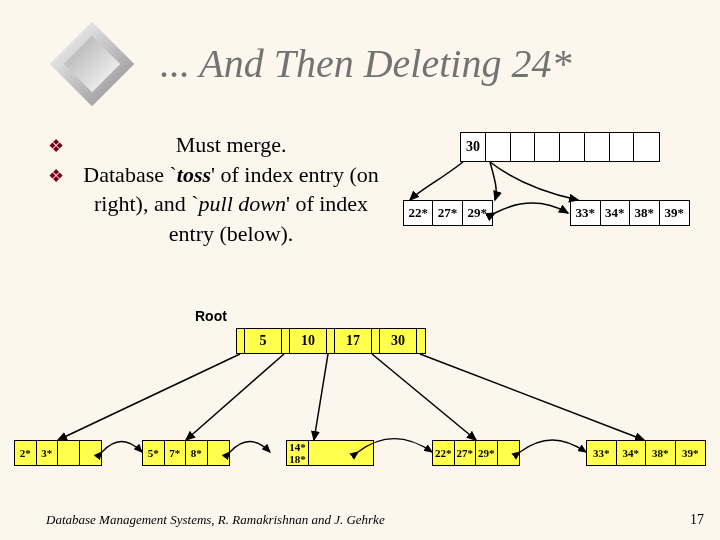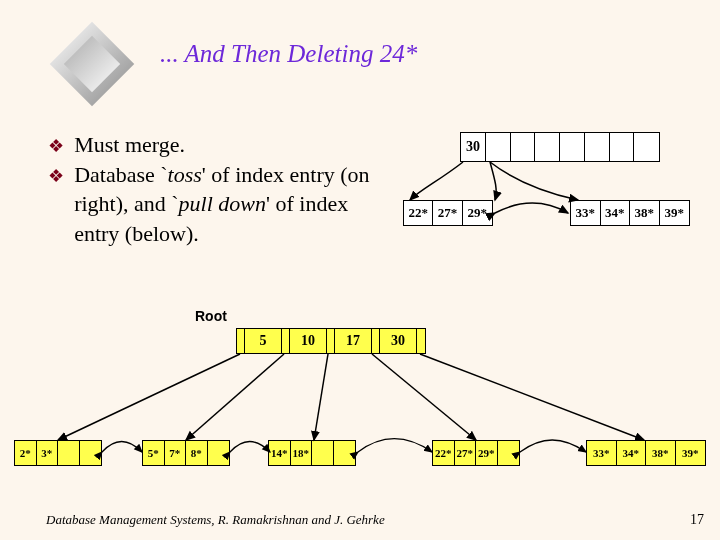--- a/index.html
+++ b/index.html
@@ -7,43 +7,43 @@
   body {
     background: #fdf6ed;
     font-family: "Times New Roman", serif;
     position: relative;
     overflow: hidden;
   }
   .title {
     position: absolute;
     top: 40px;
     left: 160px;
-    font-size: 25px;
+    font-size: 40px;
     font-style: italic;
-    color: #6d28d9;
+    color: #737373;
   }
   .diamond {
     position: absolute;
     top: 20px;
     left: 48px;
     width: 88px;
     height: 88px;
   }
   .bullets {
     position: absolute;
     top: 130px;
     left: 48px;
     width: 340px;
     font-size: 22px;
     line-height: 1.35;
   }
   .bullets .row { display: flex; align-items: flex-start; }
   .bullets .marker { color: #7a0019; margin-right: 10px; font-size: 18px; margin-top: 4px; }
-  .bullets .text { flex: 1; }
-  .toss { font-style: italic; }
+  .bullets .text { flex: 1; text-align: center; }
+  .toss { font-style: italic; font-weight: bold; }
   .pulldown { font-style: italic; }
 
   
   .node {
     position: absolute;
     display: flex;
     background: #fff;
     border: 1.5px solid #000;
     justify-content: space-between;
   }
@@ -79,21 +79,21 @@
   .root-node { top: 328px; left: 236px; width: 190px; height: 26px; }
   .root-node .cell { height: 100%; font-size: 14px; }
   .root-node .cell.ptr { width: 8px; }
   .root-node .cell.key { width: 36px; }
 
   .leaf { bottom: 74px; height: 26px; }
   .leaf .cell { width: 22px; height: 100%; font-size: 11px; font-weight: bold; }
 
   .leaf1 { left: 14px;  width: 88px; }
   .leaf2 { left: 142px; width: 88px; }
-  .leaf3 { left: 268px; width: 88px; }
+  .leaf3 { left: 286px; width: 88px; flex-direction: column; }
   .leaf4 { left: 432px; width: 88px; }
   .leaf5 { left: 586px; width: 120px; }
   .leaf5 .cell { width: 30px; }
 
   .footer-left {
     position: absolute;
     bottom: 12px;
     left: 14px;
     font-size: 13px;
     font-style: italic;

